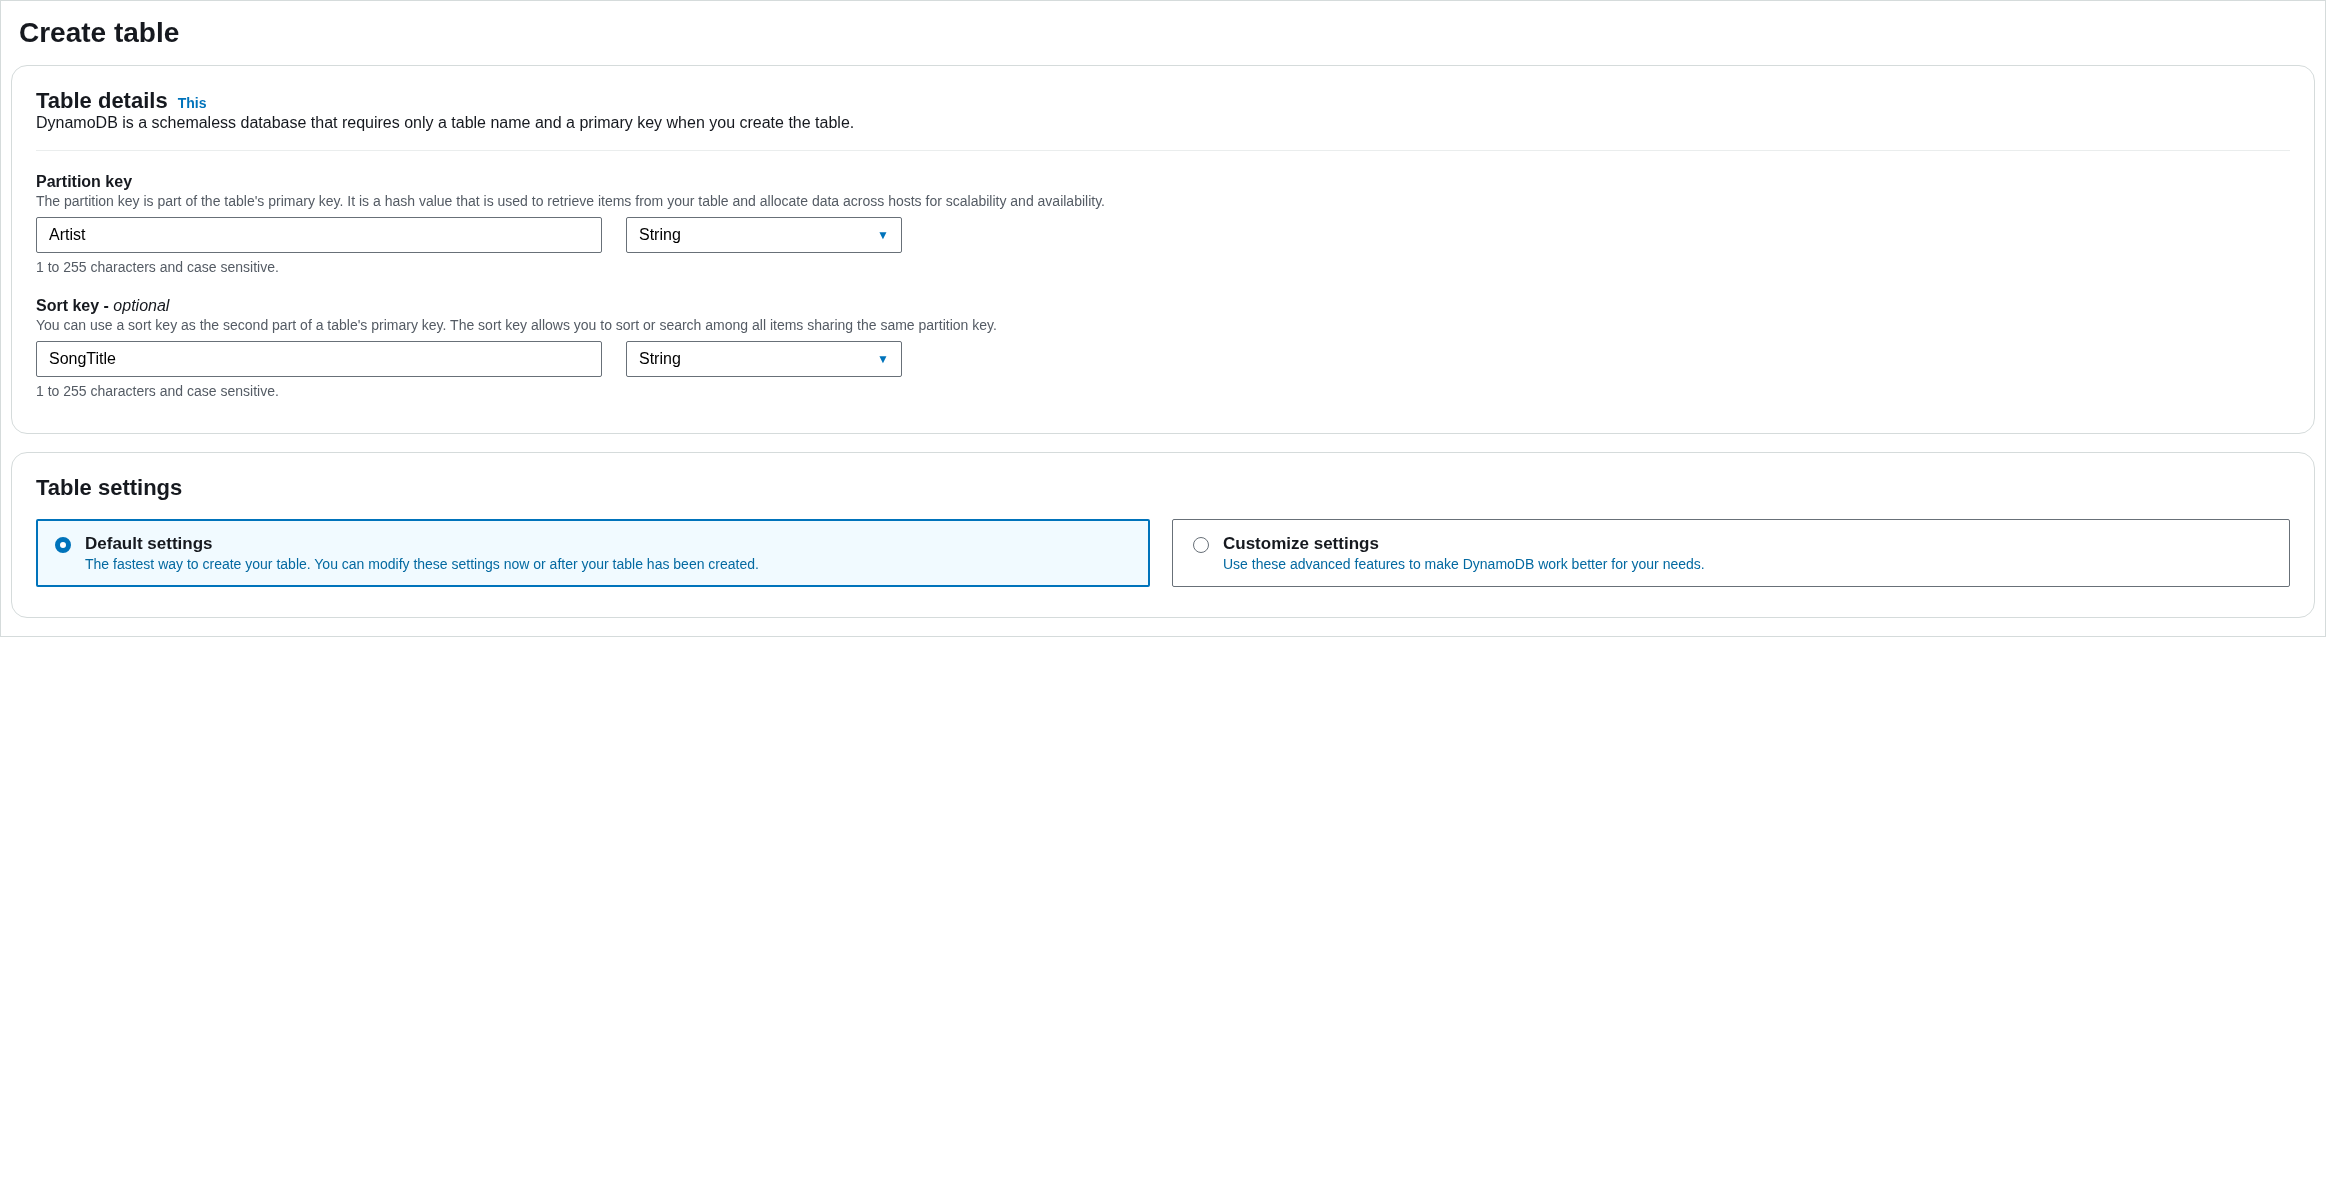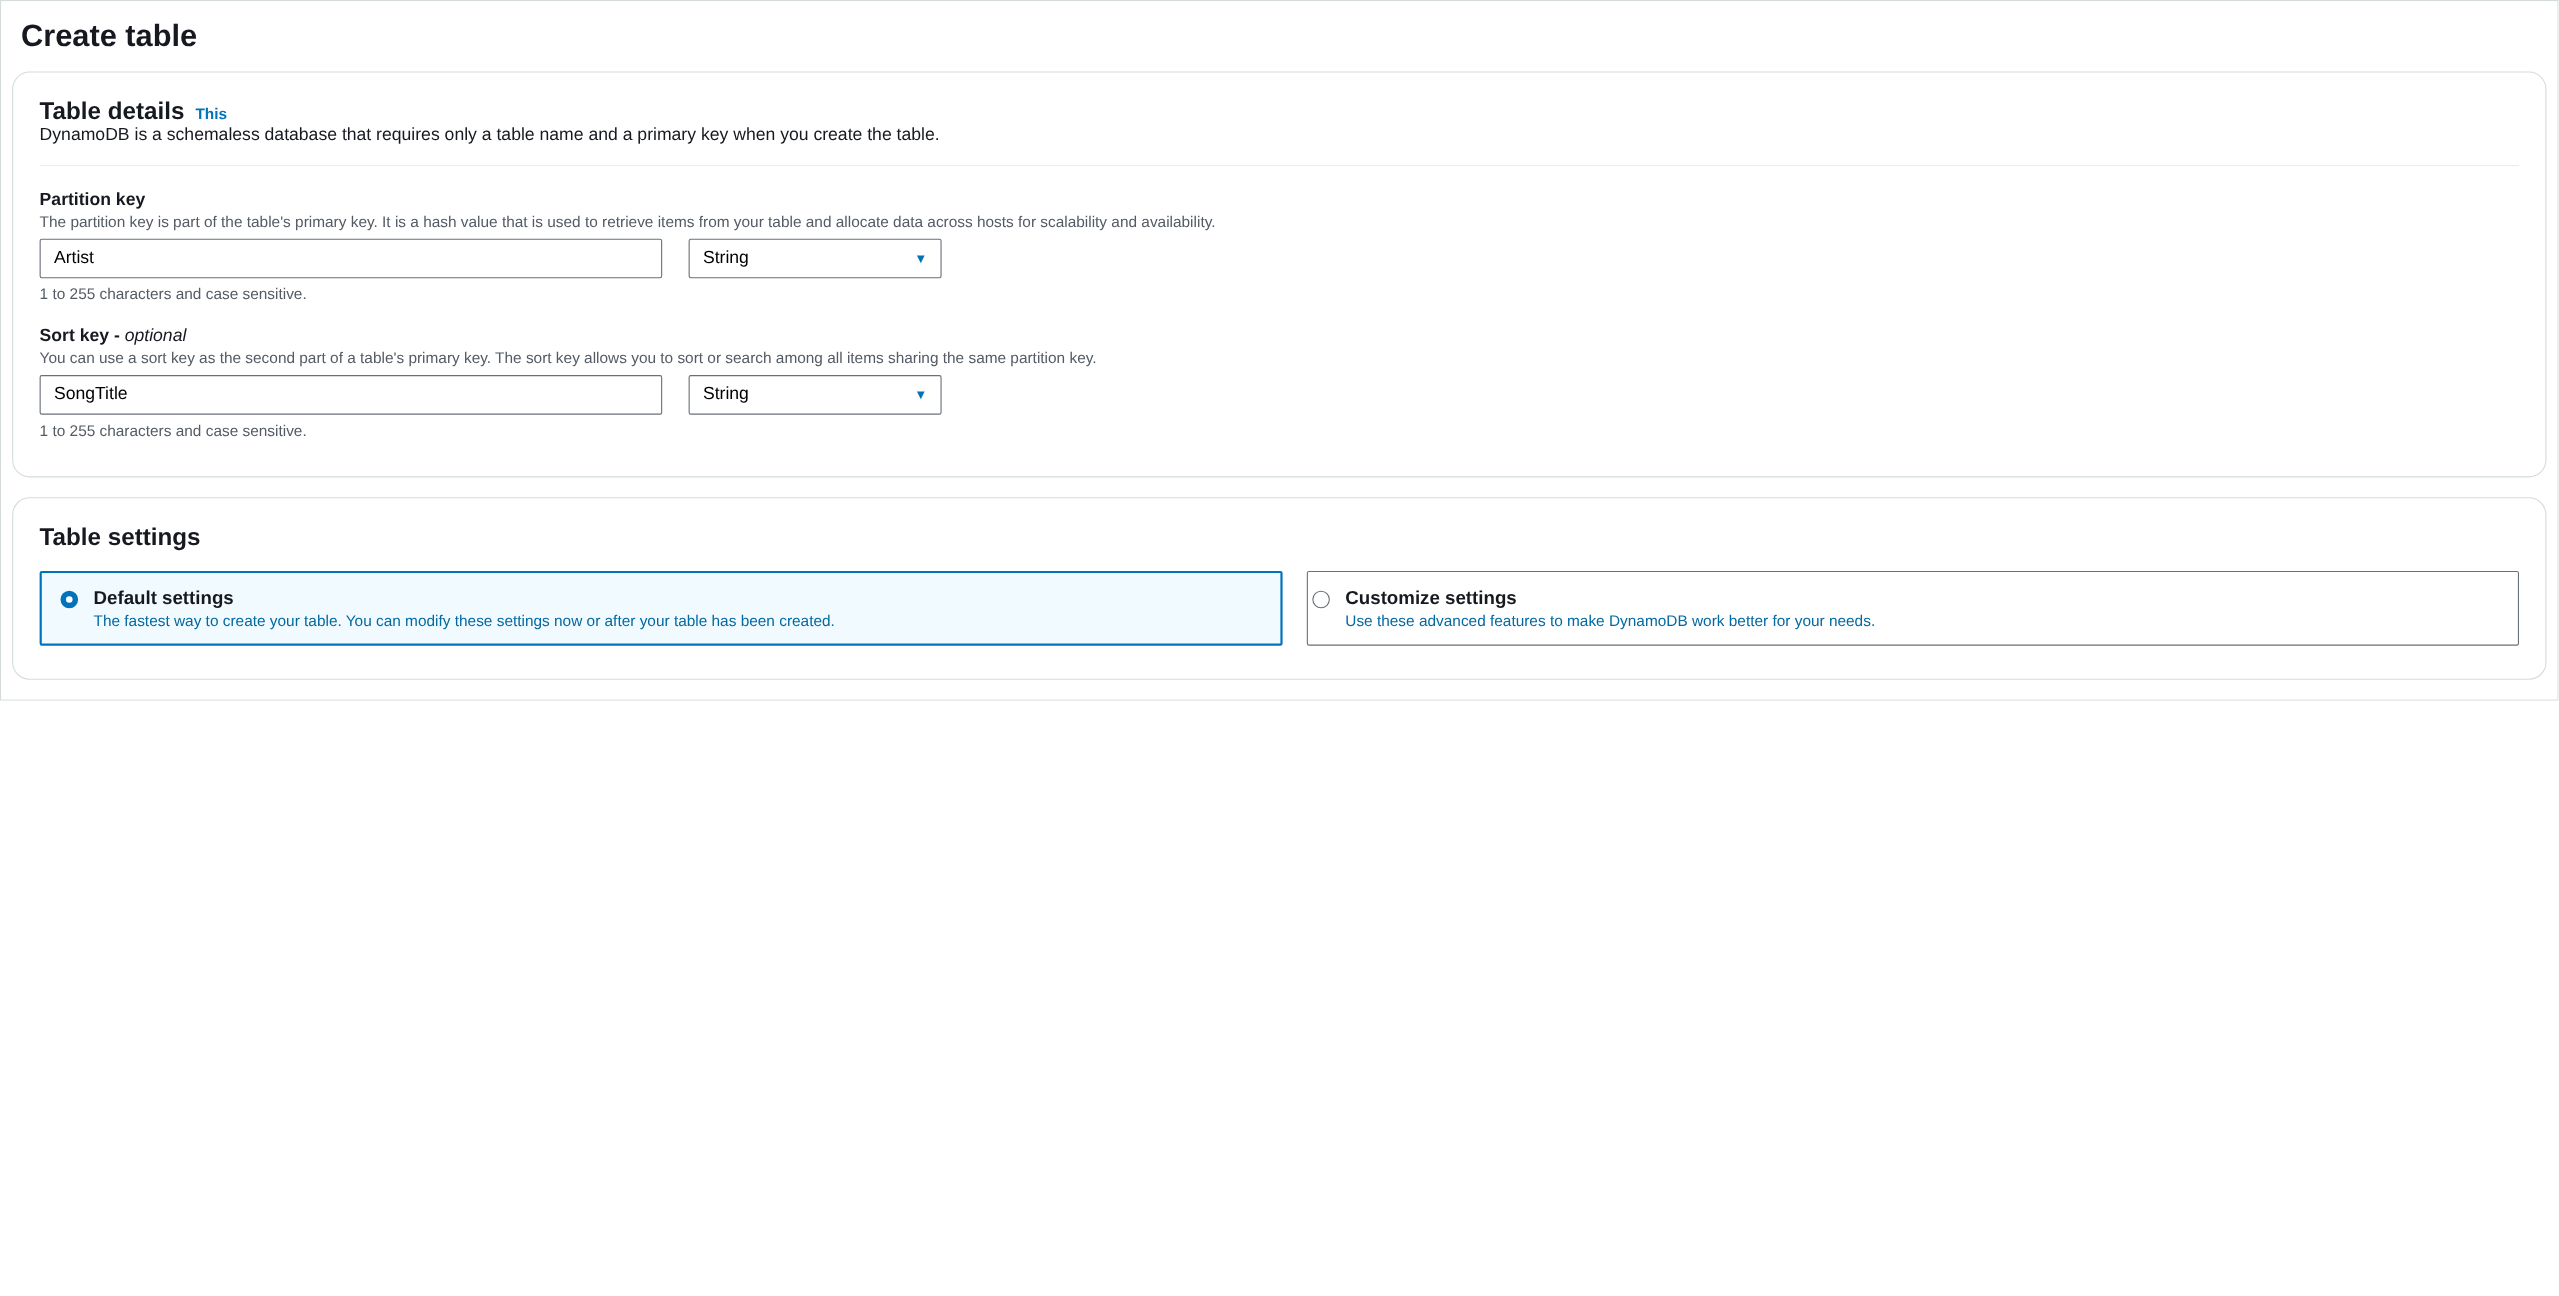--- a/index.html
+++ b/index.html
@@ -96,21 +96,21 @@
     .key-input {
       width: 566px;
       height: 36px;
       padding: 4px 12px;
       border: 1px solid #687078;
       border-radius: 2px;
       font-size: 16px;
     }
     .select-wrap {
       position: relative;
-      width: 230px;
+      width: 276px;
     }
     .select-input {
       width: 100%;
       height: 36px;
       padding: 4px 12px;
       border: 1px solid #687078;
       border-radius: 2px;
       font-size: 16px;
       background: #fff;
       text-align: left;
@@ -128,21 +128,21 @@
     }
     .radio-grid {
       display: flex;
       gap: 22px;
       margin-top: 18px;
     }
     .radio-card {
       flex: 1;
       border: 1px solid #687078;
       border-radius: 2px;
-      padding: 14px 4px;
+      padding: 14px 20px;
       display: flex;
       gap: 14px;
       cursor: pointer;
       background: #fff;
     }
     .radio-card.selected {
       border: 2px solid #0073bb;
       background: #f1faff;
       padding: 13px 17px;
     }

